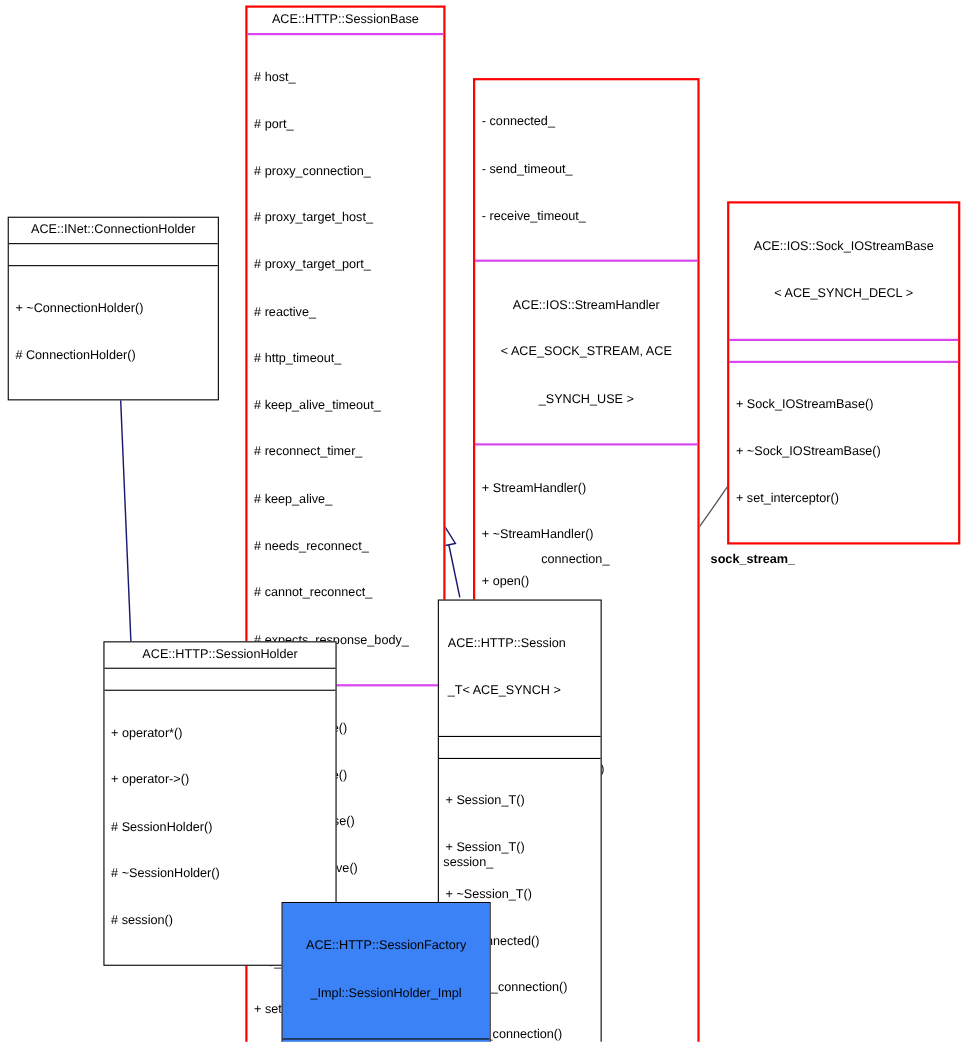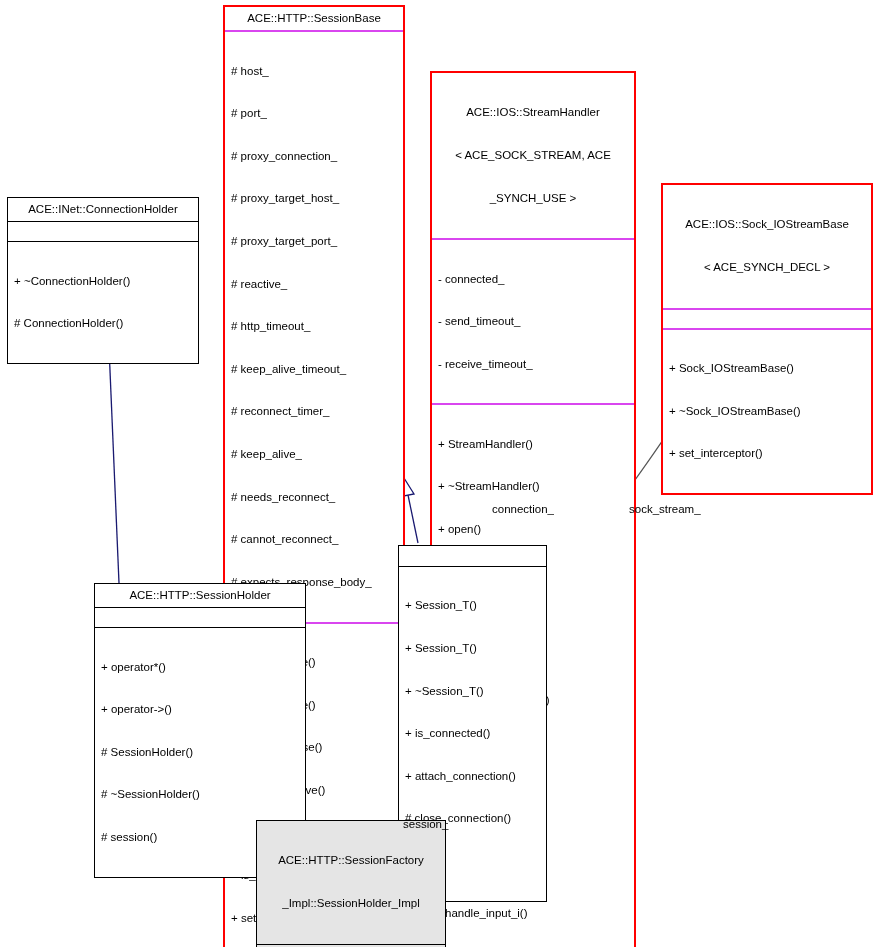--- a/index.html
+++ b/index.html
@@ -28,21 +28,21 @@
     border: 1px solid #000000;
   }
   .uml-box.red {
     border-color: #ff0000;
     border-width: 2px;
   }
   .uml-box.gray-fill {
     background: #bfbfbf;
   }
   .uml-box.gray-fill .compartment {
-    background: #e5e5e5;
+    background: #3b82f6;
   }
   .compartment {
     box-sizing: border-box;
     padding: 3px 6px 4px 6px;
     font-size: 11.5px;
     line-height: 14.2px;
     color: #000000;
     white-space: pre;
   }
   .uml-box.red > .compartment + .compartment {
@@ -167,29 +167,29 @@
       
       
       
       
       
       
     </div>
   </div>
 
   <div class="uml-box red" style="left:430px; top:71px; width:206px;">
+    <div class="compartment">
+      <span class="member">- connected_</span>
+      <span class="member">- send_timeout_</span>
+      <span class="member">- receive_timeout_</span>
+    </div>
     <div class="compartment title">
       <span class="member">ACE::IOS::StreamHandler</span>
       <span class="member">&lt; ACE_SOCK_STREAM, ACE</span>
       <span class="member">_SYNCH_USE &gt;</span>
-    </div>
-    <div class="compartment">
-      <span class="member">- connected_</span>
-      <span class="member">- send_timeout_</span>
-      <span class="member">- receive_timeout_</span>
     </div>
     <div class="compartment">
       <span class="member">+ StreamHandler()</span>
       <span class="member">+ ~StreamHandler()</span>
       <span class="member">+ open()</span>
       <span class="member">+ close()</span>
       <span class="member">+ handle_input()</span>
       <span class="member">+ handle_output()</span>
       <span class="member">+ read_from_stream()</span>
       <span class="member">+ write_to_stream()</span>
@@ -231,20 +231,24 @@
     <div class="compartment">
       <span class="member">+ operator*()</span>
       <span class="member">+ operator-&gt;()</span>
       <span class="member"># SessionHolder()</span>
       <span class="member"># ~SessionHolder()</span>
       <span class="member"># session()</span>
     </div>
   </div>
 
   <div class="uml-box" style="left:398px; top:545px; width:149px;">
+    <div class="compartment title" style="text-align:left; padding-left:8px;">
+      <span class="member">ACE::HTTP::Session</span>
+      <span class="member">_T&lt; ACE_SYNCH &gt;</span>
+    </div>
     <div class="compartment empty"></div>
     <div class="compartment">
       <span class="member">+ Session_T()</span>
       <span class="member">+ Session_T()</span>
       <span class="member">+ ~Session_T()</span>
       <span class="member">+ is_connected()</span>
       <span class="member">+ attach_connection()</span>
       <span class="member"># close_connection()</span>
       
       
@@ -255,16 +259,16 @@
   <div class="uml-box gray-fill" style="left:256px; top:820px; width:190px;">
     <div class="compartment title">
       <span class="member">ACE::HTTP::SessionFactory</span>
       <span class="member">_Impl::SessionHolder_Impl</span>
     </div>
     <div class="compartment empty"></div>
 
   </div>
 
   <div class="edge-label" style="left:492px; top:503px;text-align:right;">connection_</div>
-  <div class="edge-label" style="left:629px; top:503px;">sock_stream_</div>
-  <div class="edge-label" style="left:403px; top:818px;">session_</div>
+  <div class="edge-label" style="left:646px; top:503px;font-weight:bold;">sock_stream_</div>
+  <div class="edge-label" style="left:403px; top:778px;">session_</div>
 
 </div>
 
 </body></html>

